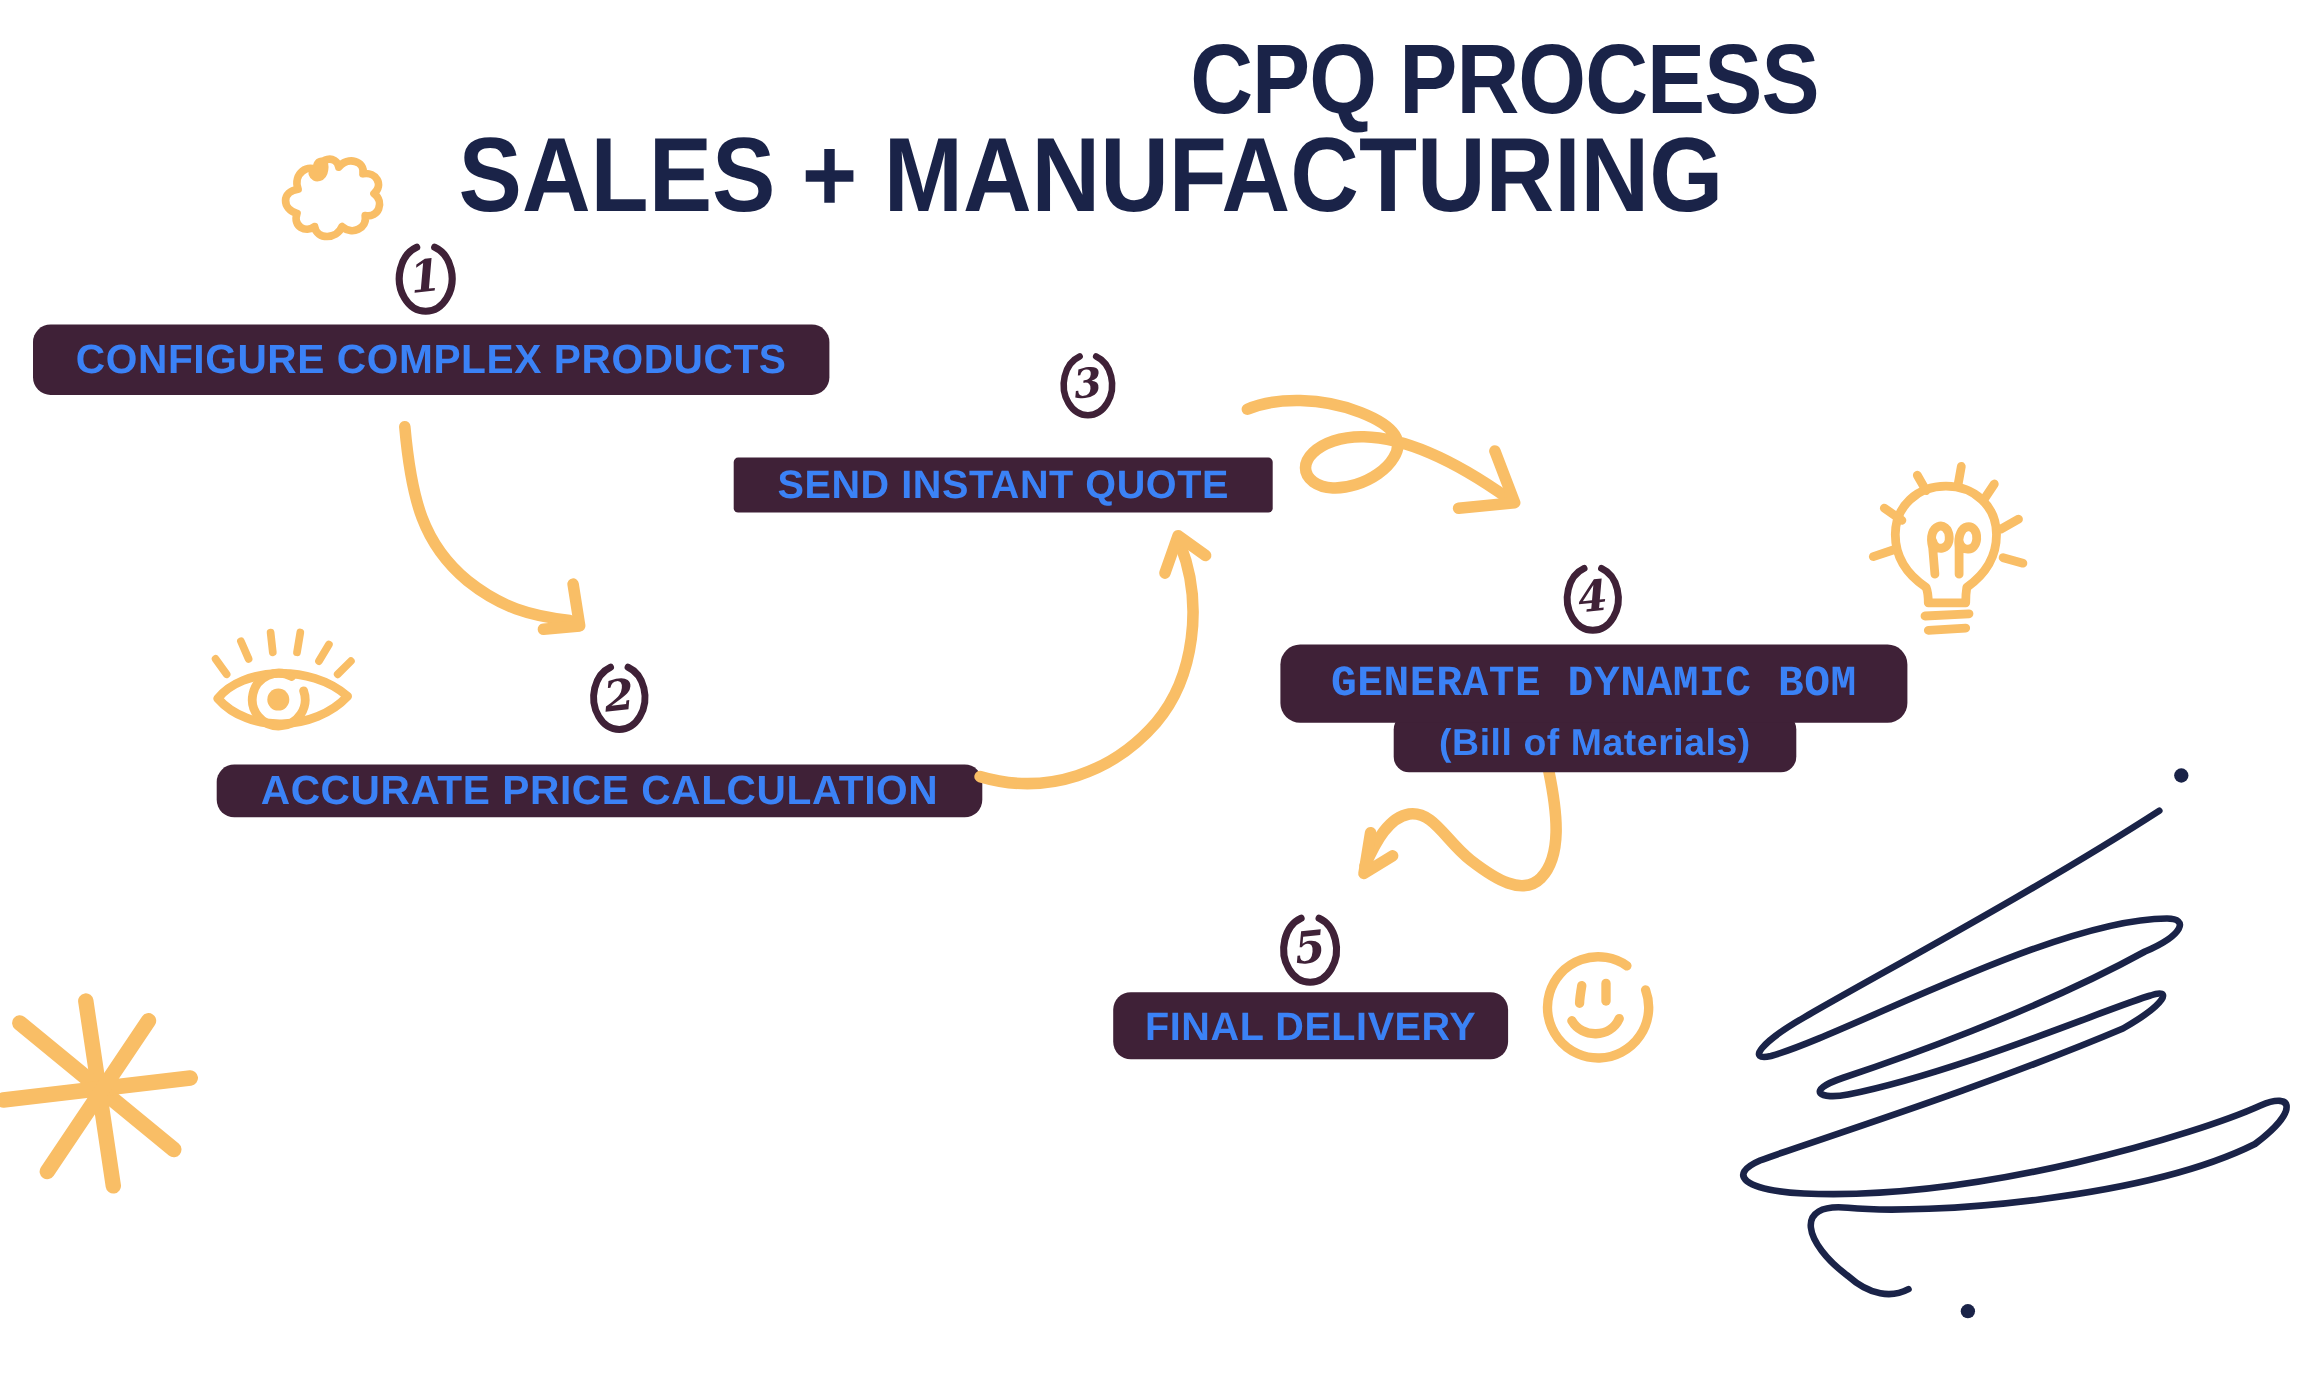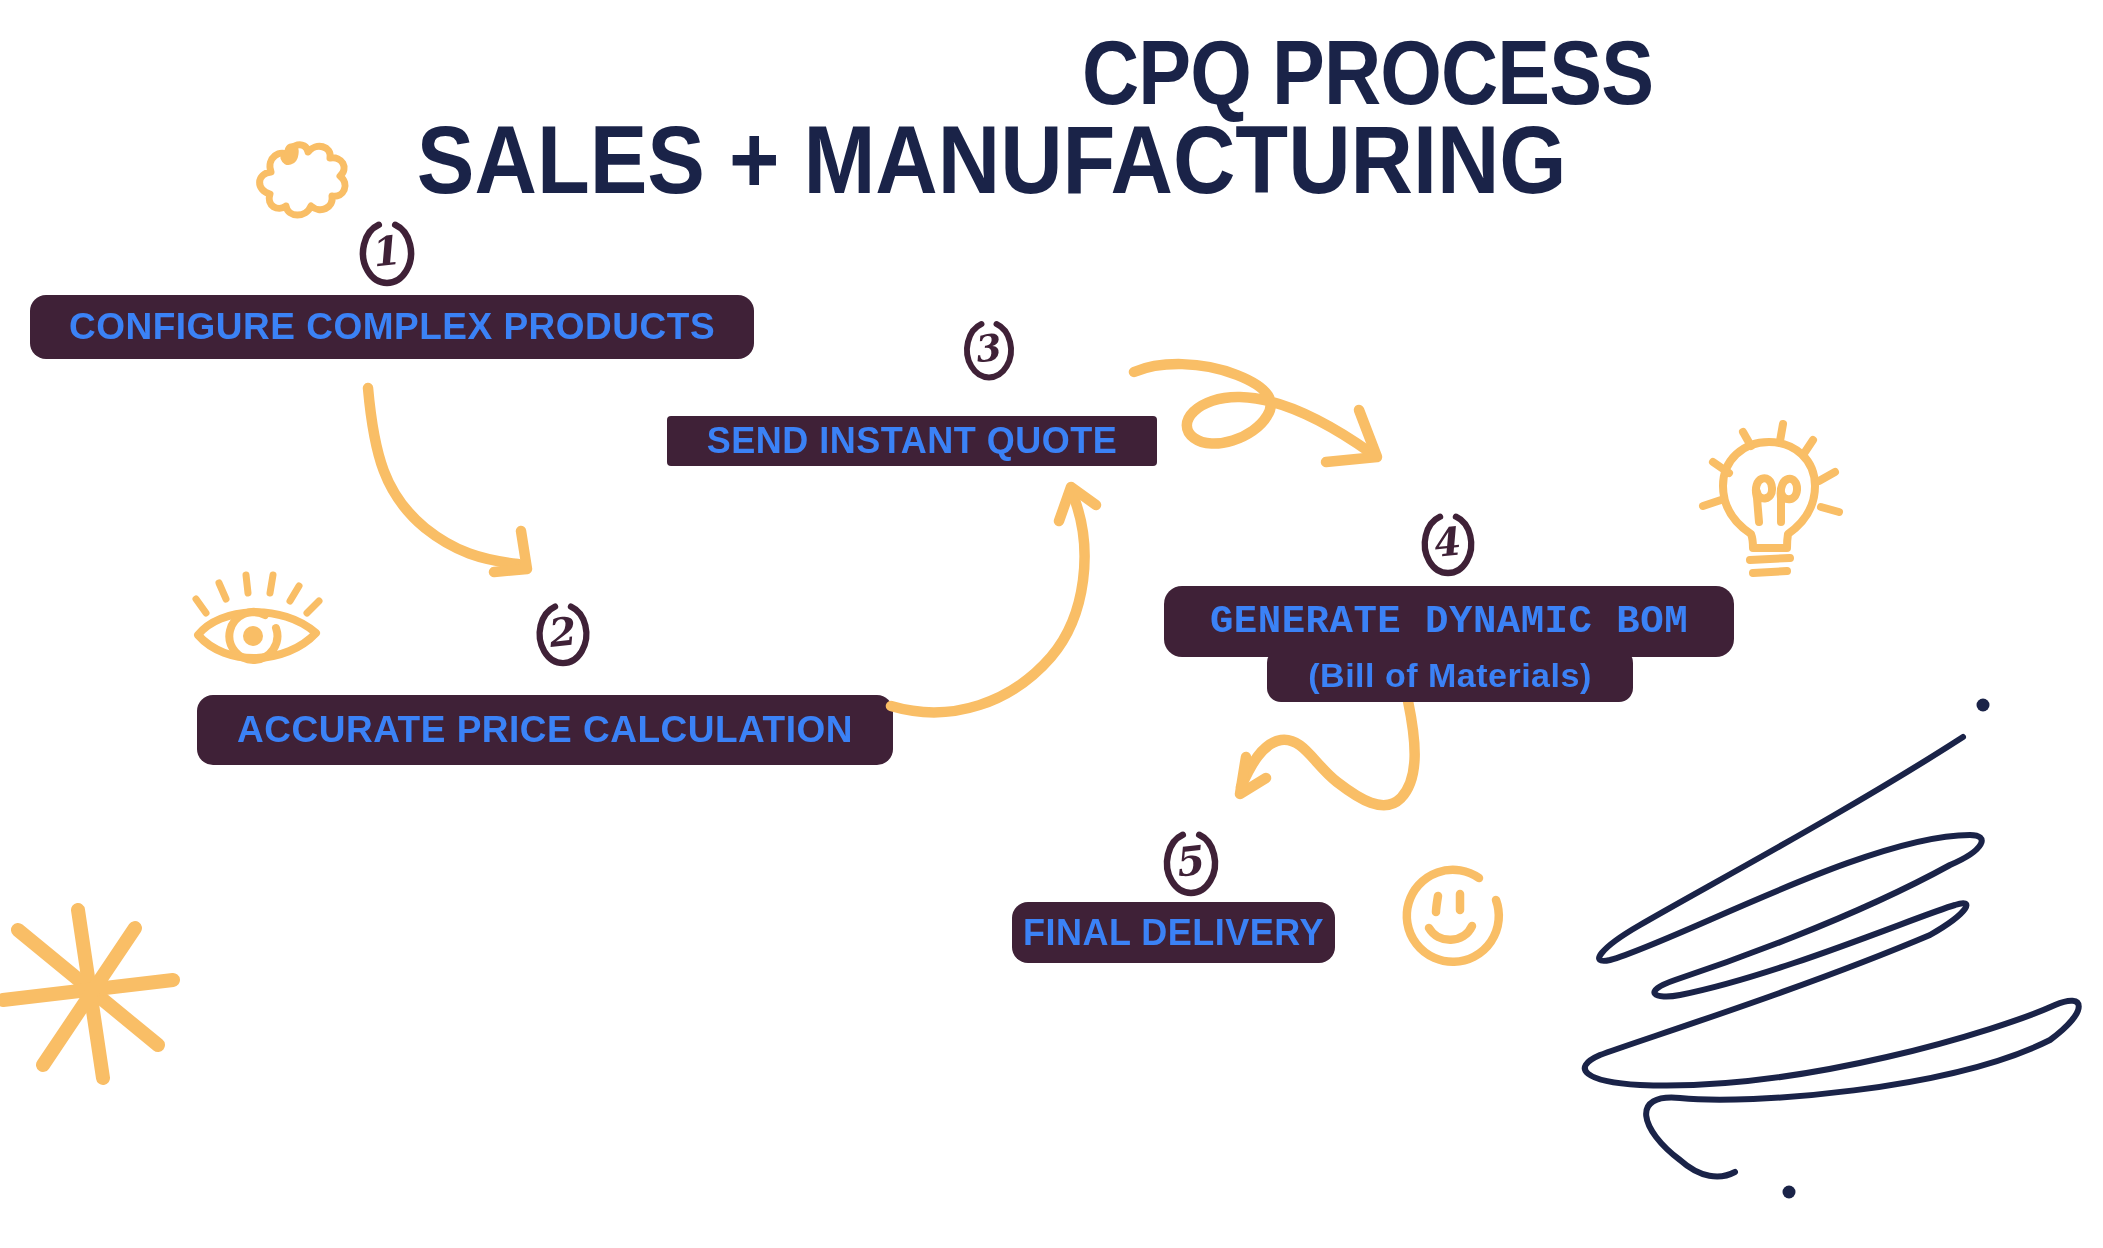--- a/index.html
+++ b/index.html
@@ -25,24 +25,24 @@
   .title-line2 > span{display:inline-block;transform:scaleX(.90);transform-origin:center;}
 
   
   .badge{
     position:absolute;background:var(--plum);color:#3b82f6;font-weight:bold;
     display:flex;align-items:center;justify-content:center;
     letter-spacing:.5px;white-space:nowrap;
   }
   .badge-configure{left:30px;top:295px;width:724px;height:64px;border-radius:16px;font-size:37px;}
   .badge-send{left:667px;top:416px;width:490px;height:50px;border-radius:4px;font-size:36px;}
-  .badge-accurate{left:197px;top:695px;width:696px;height:70px;border-radius:16px;font-size:37px;}
+  .badge-accurate{left:197px;top:695px;width:696px;height:48px;border-radius:16px;font-size:37px;}
   .badge-generate{left:1164px;top:586px;width:570px;height:71px;border-radius:18px;font-size:39px;z-index:2;font-family:Liberation Mono, monospace;}
   .badge-generate-sub{left:1267px;top:649px;width:366px;height:53px;border-radius:14px;font-size:34px;z-index:1;}
-  .badge-final{left:1012px;top:902px;width:323px;height:61px;border-radius:16px;font-size:36px;}
+  .badge-final{left:1012px;top:902px;width:359px;height:61px;border-radius:16px;font-size:36px;}
 
   
   .numcircle{position:absolute;}
   .numcircle path{fill:none;stroke:var(--plum);stroke-width:6.5;stroke-linecap:round;}
   .numcircle text{
     fill:var(--plum);font-family:"DejaVu Serif",serif;font-weight:bold;font-style:italic;
     font-size:40px;text-anchor:middle;
   }
   .num1{left:356px;top:214px;}
   .num2{left:532px;top:598px;}

